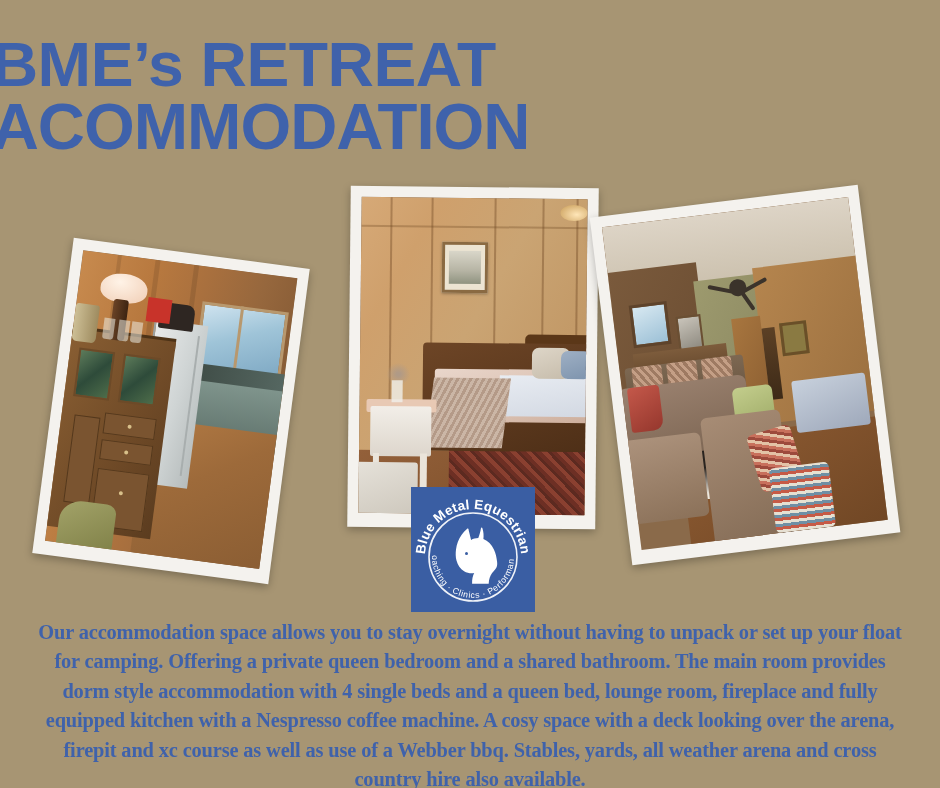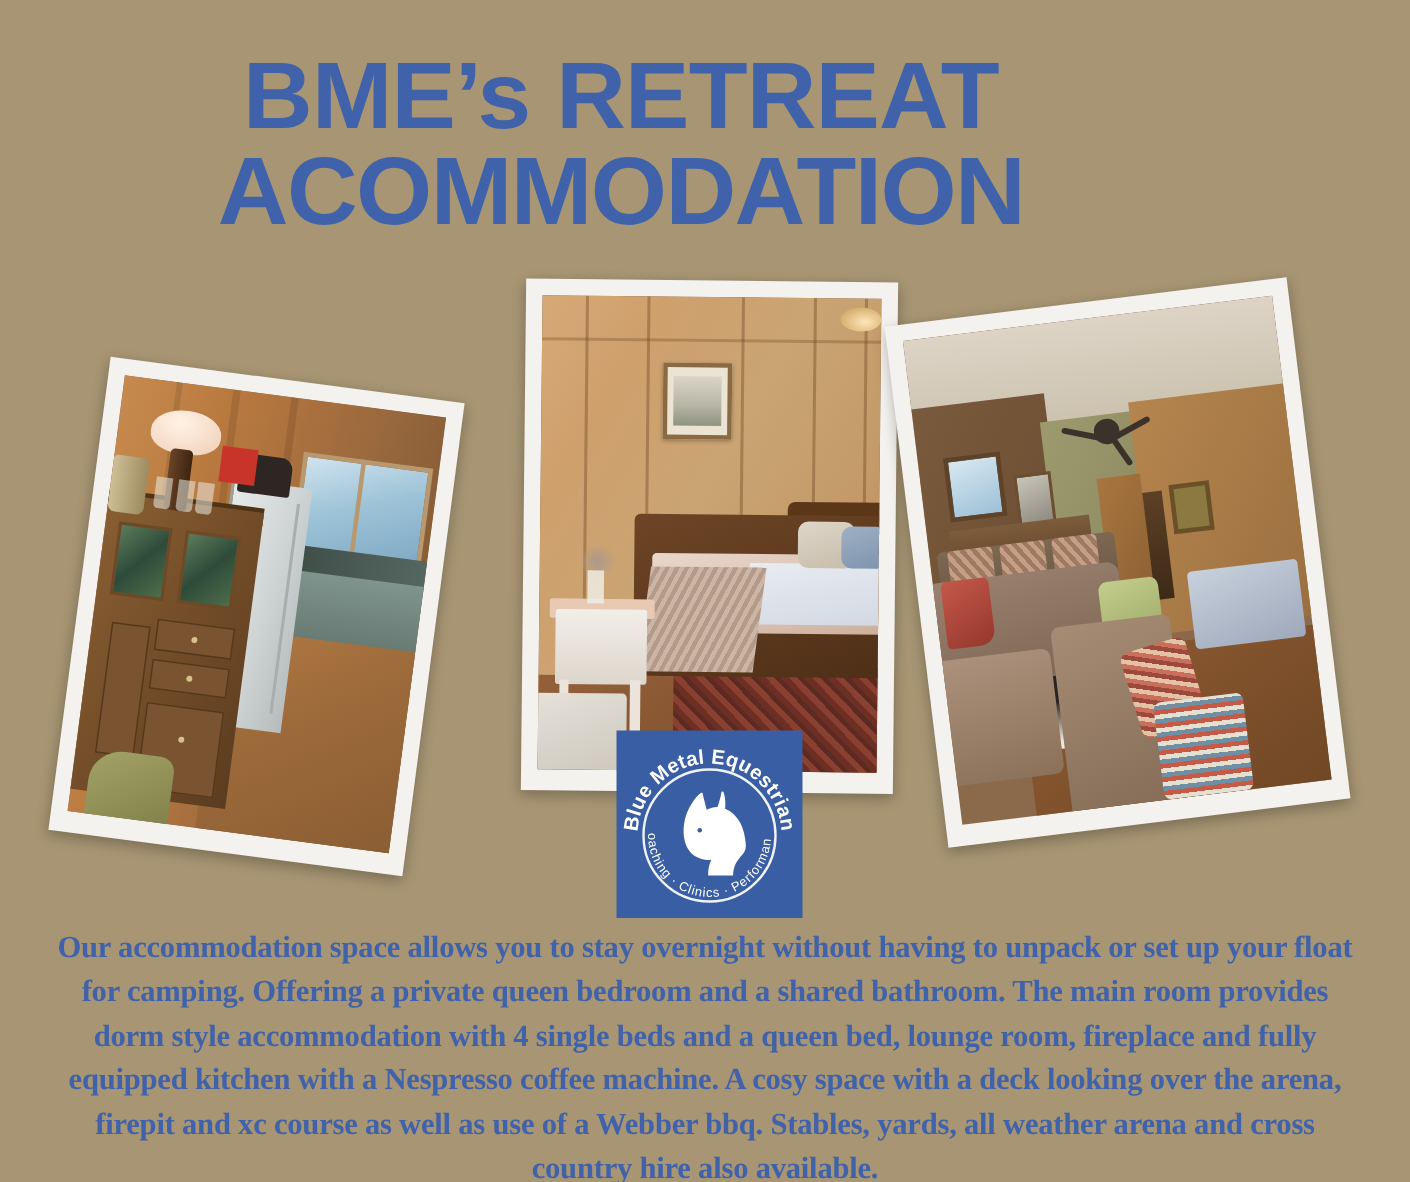--- a/index.html
+++ b/index.html
@@ -7,21 +7,21 @@
   body {
     background:#a79573;
     font-family:"Liberation Sans", sans-serif;
     overflow:hidden;
     position:relative;
   }
 
   
   #title-block{
     position:absolute; left:0; top:34px; width:828px;
-    text-align:center;
+    text-align:left;
     z-index:6;
   }
   .title-line{
     display:block;
     color:#3f62ab;
     font-family:"Liberation Sans", sans-serif;
     font-weight:bold;
     font-size:63px;
     line-height:0.98;
     letter-spacing:-0.5px;

